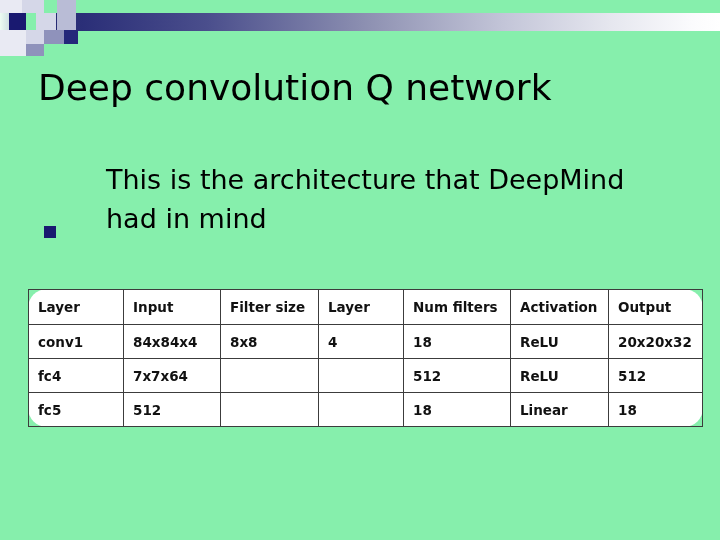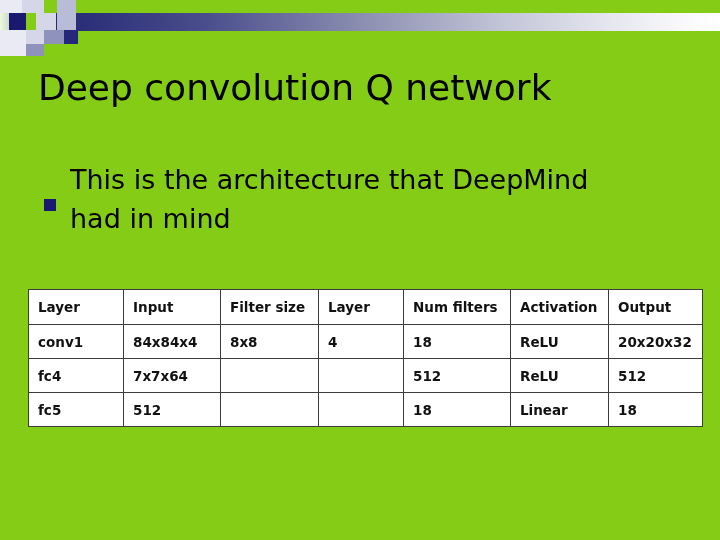--- a/index.html
+++ b/index.html
@@ -14,21 +14,21 @@
     overflow: hidden;
     font-family: "DejaVu Sans", sans-serif;
     position: relative;
   }
 
   .slide {
     position: absolute;
     left: 0; top: 0;
     width: 720px;
     height: 540px;
-    background: #84cc16;
+    background: #86efac;
   }
 
   
   .deco {
     position: absolute;
     left: 0; top: 0;
     width: 720px;
     height: 56px;
     overflow: hidden;
   }
@@ -85,21 +85,22 @@
 
   
   .body-block {
     position: absolute;
     left: 44px;
     top: 160px;
     width: 640px;
   }
   .bullet-row {
     display: flex;
-    align-items: center;
+    align-items: flex-end;
+    gap: 36px;
   }
   .bullet-marker {
     flex: 0 0 auto;
     width: 12px;
     height: 12px;
     background: #191970;
     margin-top: 12px;
     margin-right: 14px;
   }
   .bullet-text {
@@ -115,20 +116,21 @@
     position: absolute;
     left: 28px;
     top: 289px;
     width: 674px;
   }
   table.arch {
     border-collapse: collapse;
     width: 674px;
     table-layout: fixed;
     background: #ffffff;
+    border-radius: 19px;
   }
   table.arch th, table.arch td {
     border: 1px solid #3c3c3c;
     text-align: left;
     padding: 0 0 0 9px;
     height: 33px;
     font-size: 13.5px;
     color: #111111;
     vertical-align: middle;
     overflow: hidden;

